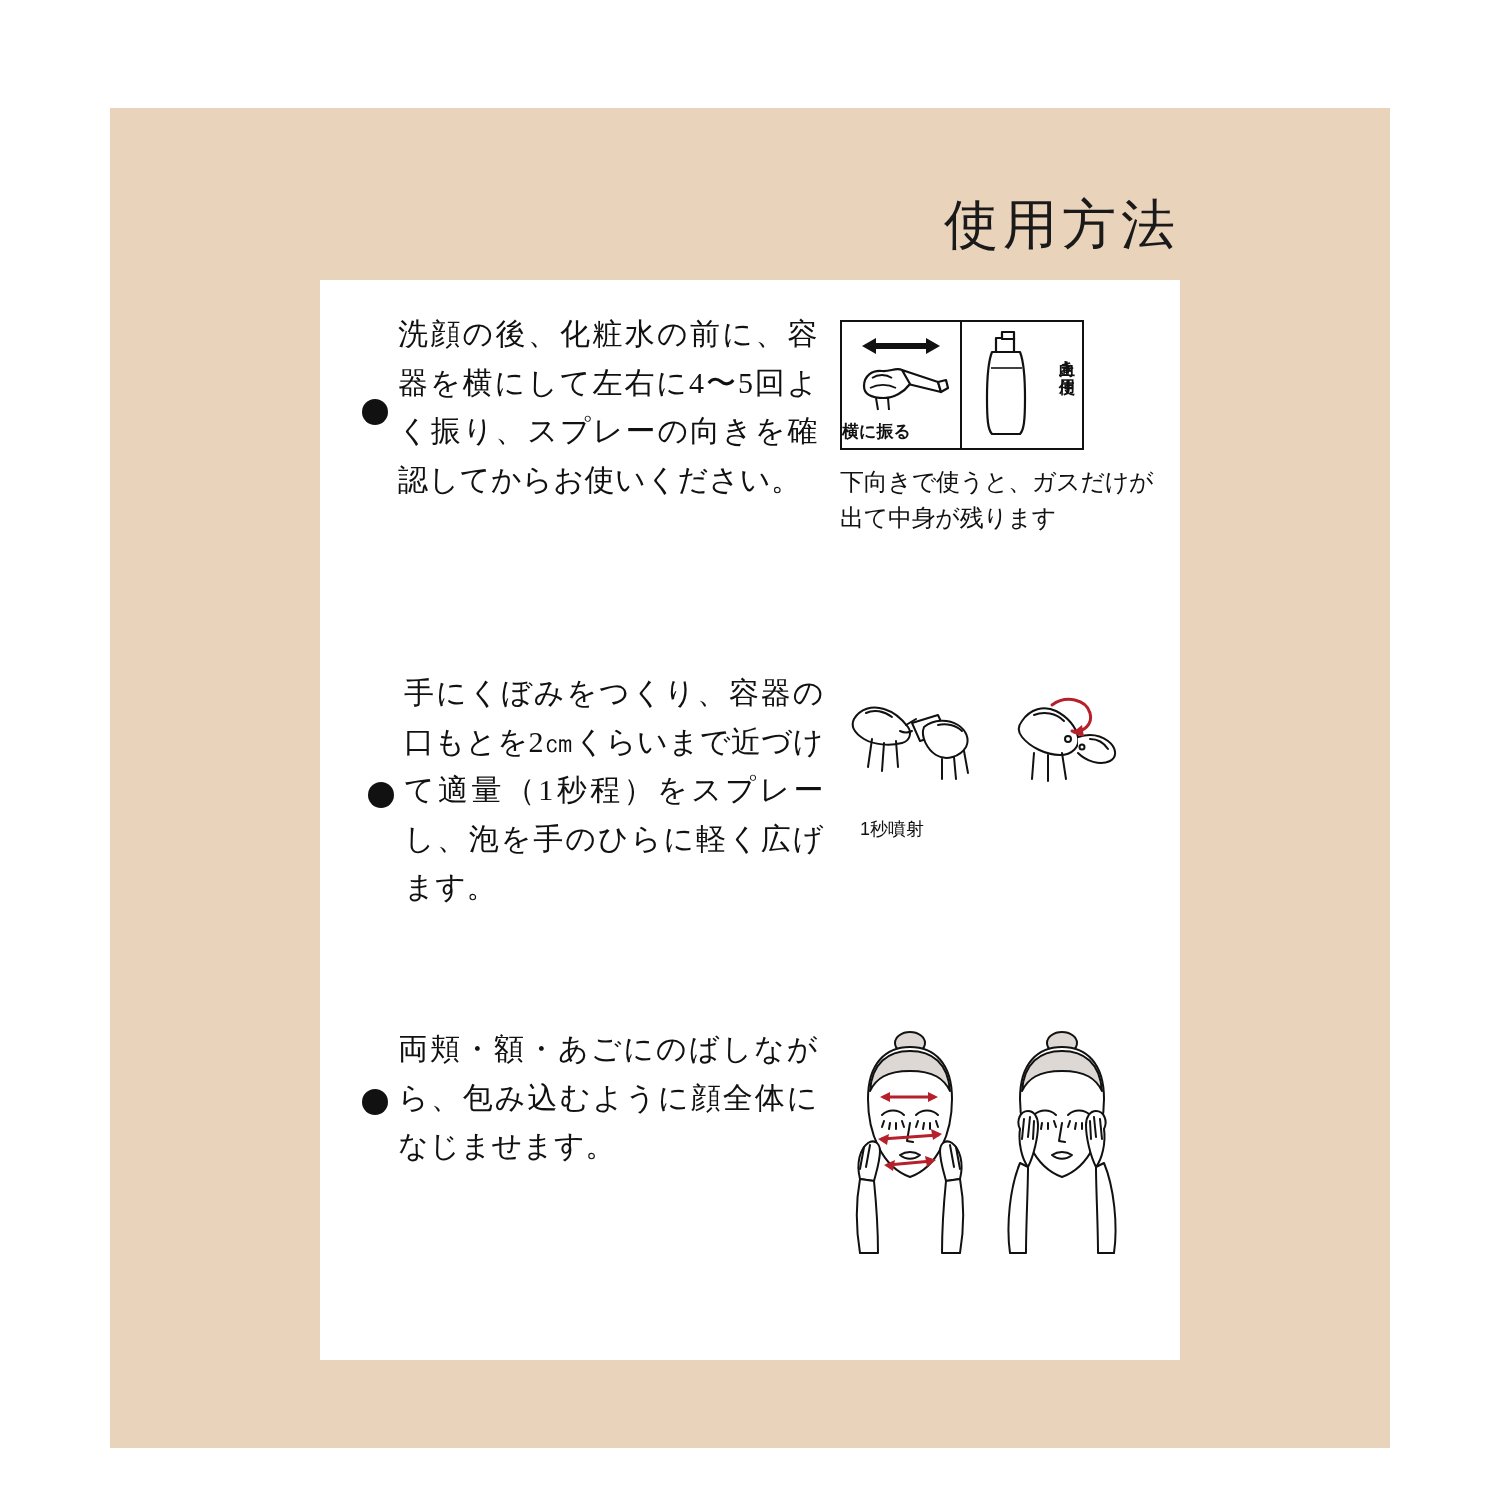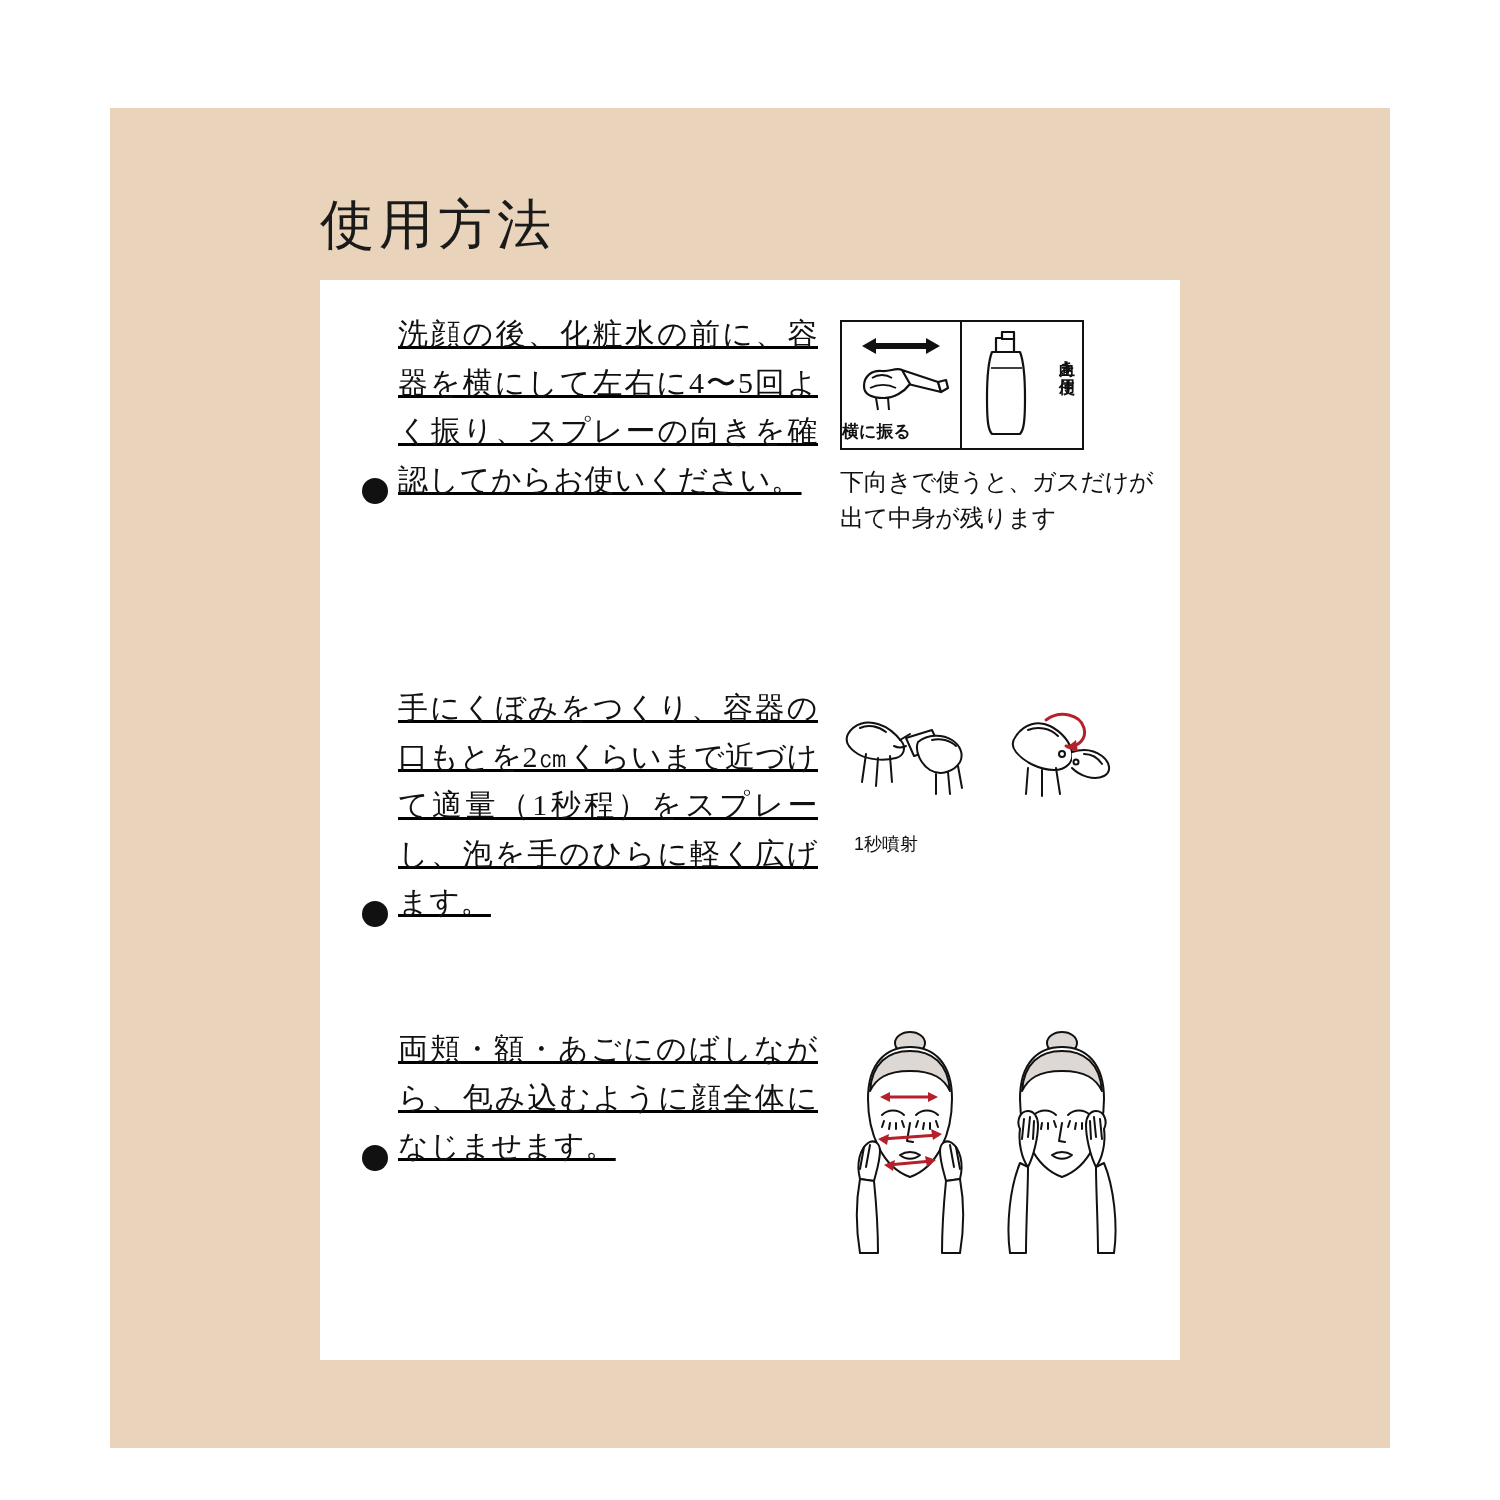--- a/index.html
+++ b/index.html
@@ -45,21 +45,21 @@
   
   .title-band {
     position: absolute;
     left: 0;
     top: 0;
     width: 860px;
     height: 110px;
     background: #e9d3ba;
     display: flex;
     align-items: center;
-    justify-content: flex-start;
+    justify-content: flex-end;
   }
   .title-text {
     font-family: "Liberation Serif", serif;
     font-size: 54px;
     letter-spacing: 5px;
     color: #1a1a1a;
     line-height: 1;
   }
 
   .content {
@@ -72,31 +72,30 @@
 
   .step {
     position: absolute;
     left: 0;
     width: 860px;
     display: flex;
     flex-direction: row;
     align-items: flex-start;
   }
   .step-1 { top: 30px; }
-  .step-2 { top: 404px; }
+  .step-2 { top: 389px; margin-left: 6px; }
   .step-3 { top: 745px; }
 
   .step-text-wrap {
     width: 510px;
     padding-left: 42px;
     box-sizing: border-box;
     display: flex;
     flex-direction: row;
-    align-items: flex-end;
-    text-decoration: underline;
+    align-items: center;
   }
   .bullet {
     width: 26px;
     height: 26px;
     border-radius: 50%;
     background: #111111;
     flex: 0 0 auto;
     margin-top: 9px;
     margin-right: 10px;
   }

